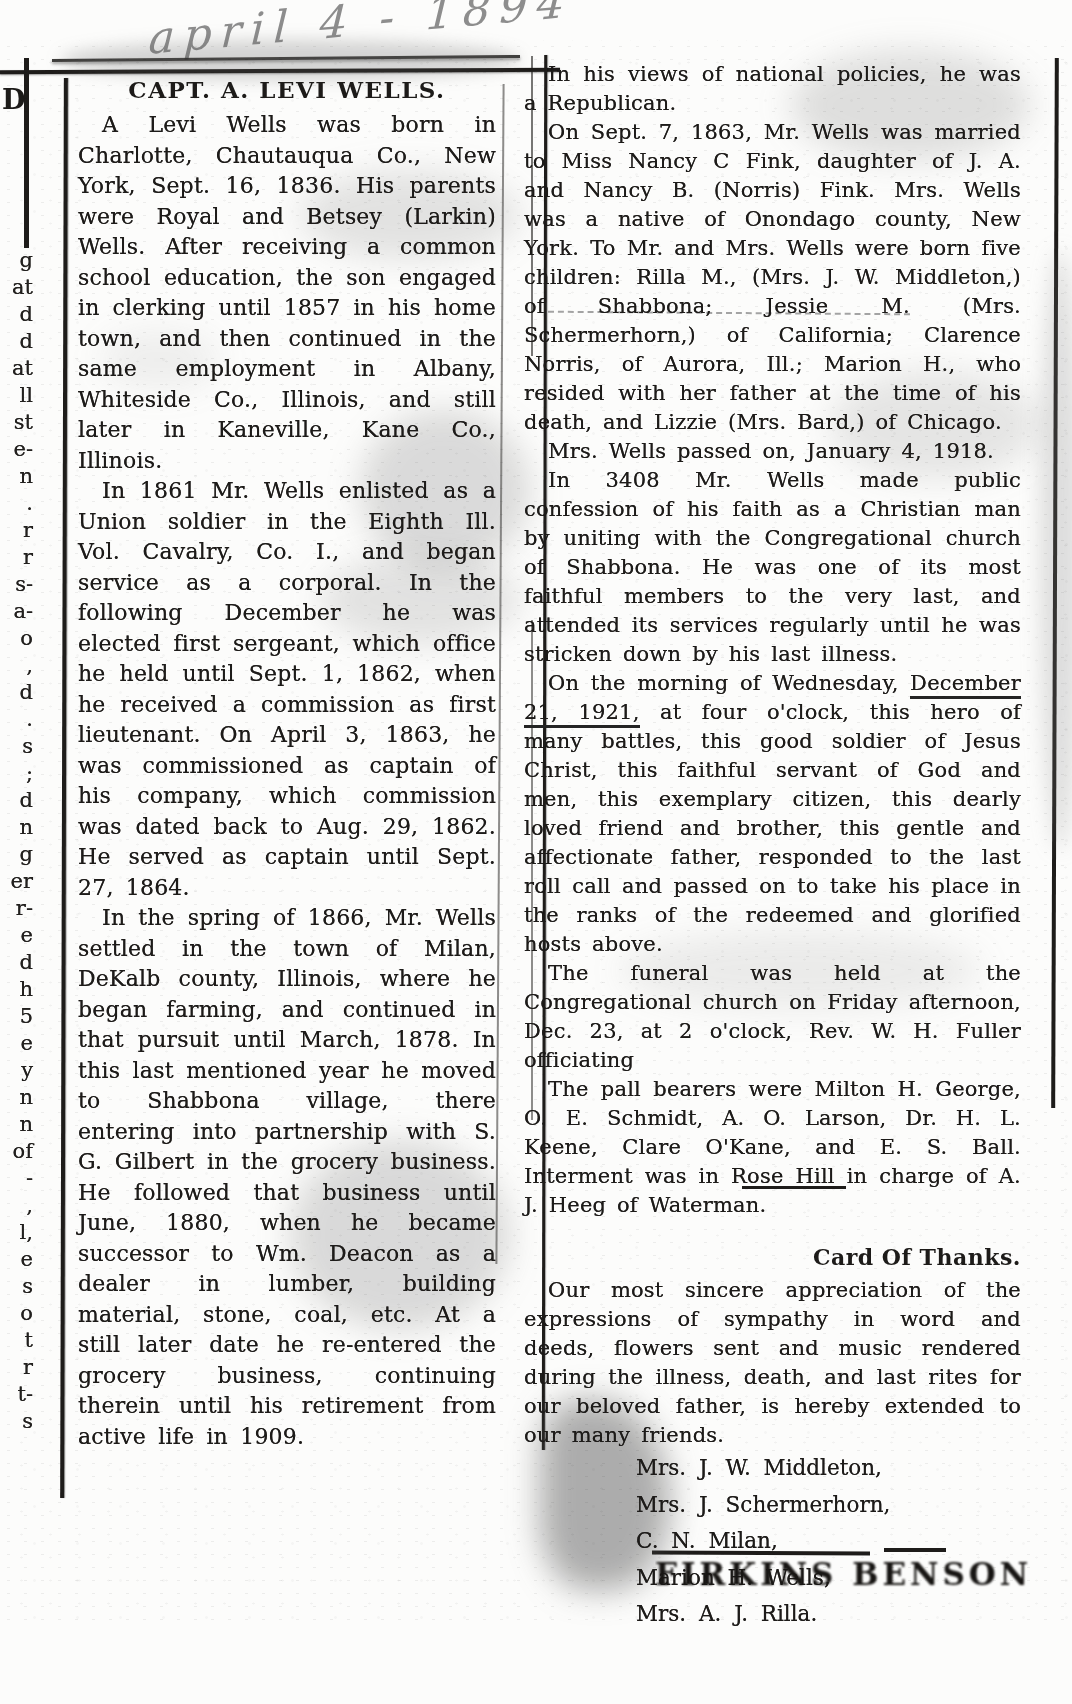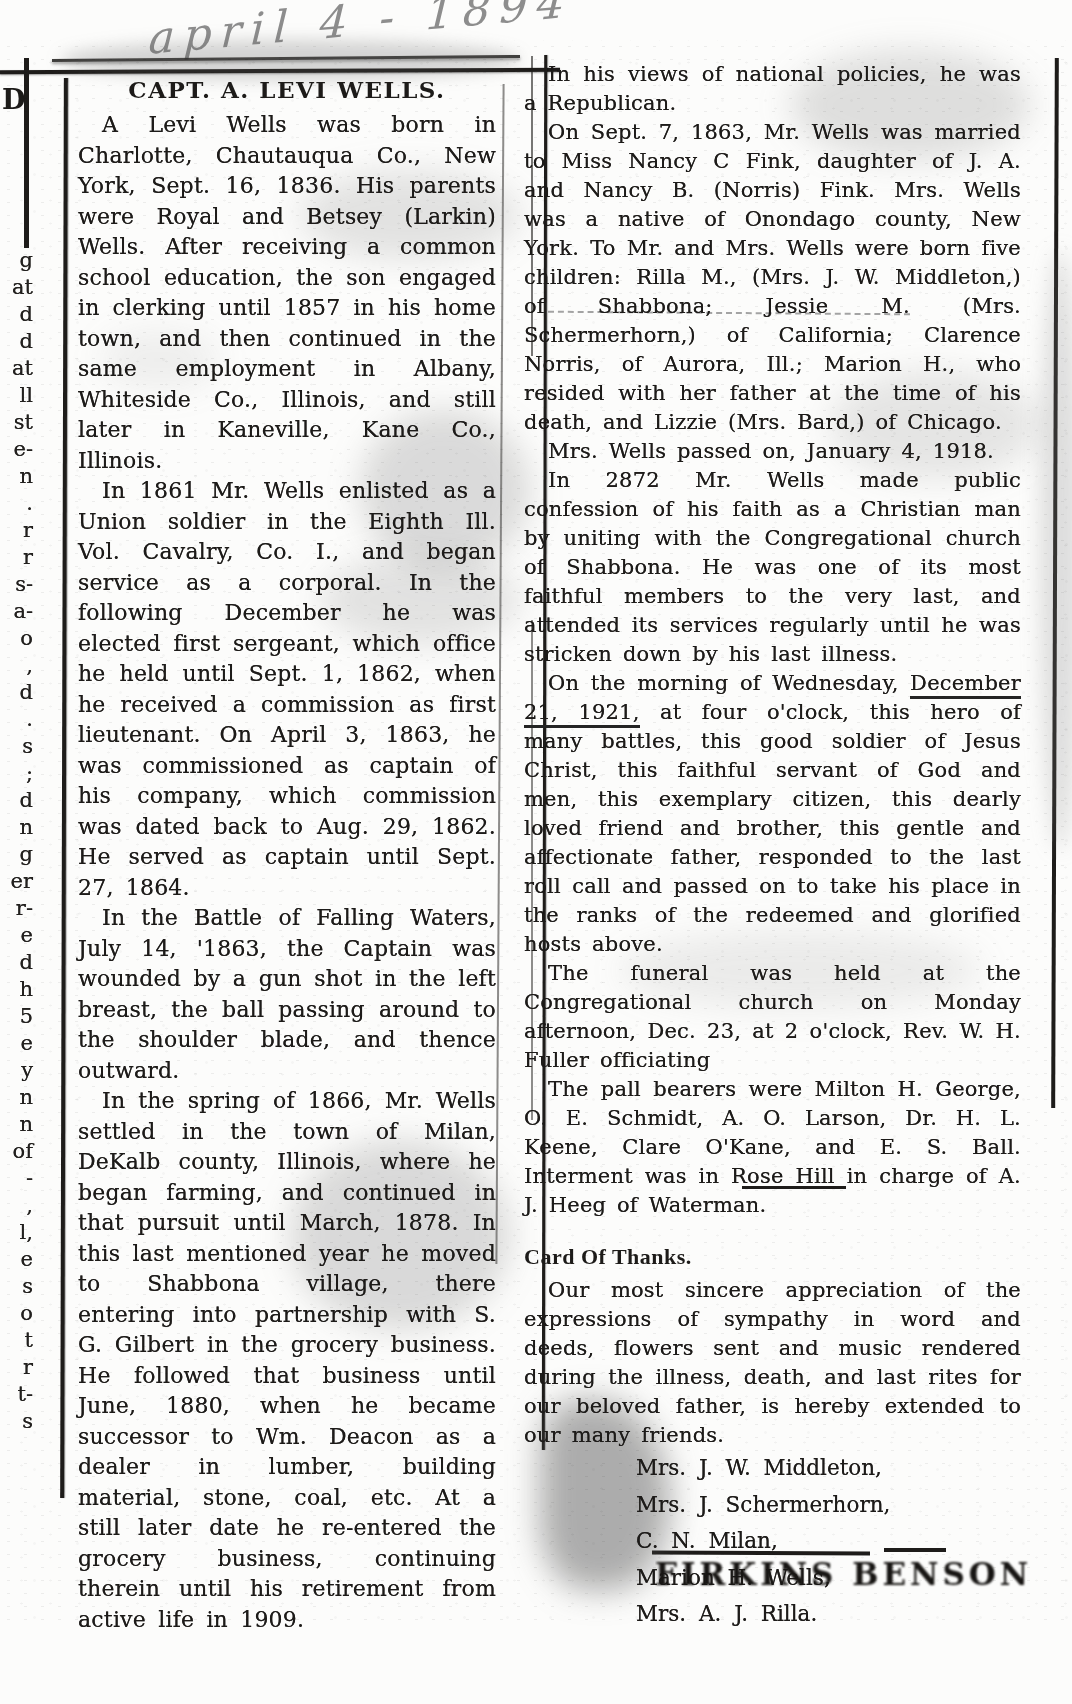--- a/index.html
+++ b/index.html
@@ -41,23 +41,22 @@
     margin:0 0 7px 0;
   }
   p.news{
     margin:0;text-align:justify;text-indent:24px;
     font-size:22px;line-height:30.5px;word-spacing:5px;letter-spacing:.2px;
     text-shadow:0 0 .5px rgba(20,18,16,.8);
   }
   .col-right p.news{font-size:21px;line-height:29px;word-spacing:4px;}
   .hand-underline{border-bottom:3px solid #242424;padding-bottom:1px;}
   .card-head{
-    text-align:left;font-weight:bold;font-size:22px;letter-spacing:.5px;
+    text-align:right;font-weight:bold;font-size:22px;letter-spacing:.5px;
     margin:24px 0 6px 0;
-    font-family:Liberation Serif, serif;
   }
   .signatures{margin:0 0 0 112px;font-size:21.5px;line-height:36.5px;word-spacing:6px;text-shadow:0 0 .5px rgba(20,18,16,.8);}
   
   .clipped-wrap{position:absolute;left:655px;top:1556px;width:400px;height:32px;overflow:hidden;z-index:2;}
   .clipped-text{
     font-weight:bold;font-size:31px;letter-spacing:4px;color:#171513;
     filter:blur(1.1px);transform:translateY(-1px) scaleY(1.05);
     font-family:"DejaVu Serif","Liberation Serif",serif;white-space:nowrap;
   }
   
@@ -169,32 +168,31 @@
       <span class="frag" style="top: 1240px;">t</span>
       <span class="frag" style="top: 1267px;">r</span>
       <span class="frag" style="top: 1294px;">t-</span>
       <span class="frag" style="top: 1321px;">s</span>
     </div>
 
   <div class="col col-left">
     <h1 class="headline">CAPT. A. LEVI WELLS.</h1>
     <p class="news">A Levi Wells was born in Charlotte, Chautauqua Co., New York, Sept. 16, 1836. His parents were Royal and Betsey (Larkin) Wells. After receiving a common school education, the son engaged in clerking until 1857 in his home town, and then continued in the same employment in Albany, Whiteside Co., Illinois, and still later in Kaneville, Kane Co., Illinois.</p>
     <p class="news">In 1861 Mr. Wells enlisted as a Union soldier in the Eighth Ill. Vol. Cavalry, Co. I., and began service as a corporal. In the following December he was elected first sergeant, which office he held until Sept. 1, 1862, when he received a commission as first lieutenant. On April 3, 1863, he was commissioned as captain of his company, which commission was dated back to Aug. 29, 1862. He served as captain until Sept. 27, 1864.</p>
-    <p class="news">In the Battle of Falling Waters, July 14, '1863, the Captain was wounded by a gun shot in the left breast, the ball passing around to the shoulder blade, and thence outward.</p>
     <p class="news">In the spring of 1866, Mr. Wells settled in the town of Milan, DeKalb county, Illinois, where he began farming, and continued in that pursuit until March, 1878. In this last mentioned year he moved to Shabbona village, there entering into partnership with S. G. Gilbert in the grocery business. He followed that business until June, 1880, when he became successor to Wm. Deacon as a dealer in lumber, building material, stone, coal, etc. At a still later date he re-entered the grocery business, continuing therein until his retirement from active life in 1909.</p>
 
   </div>
 
   <div class="col col-right">
     <p class="news">In his views of national policies, he was a Republican.</p>
     <p class="news">On Sept. 7, 1863, Mr. Wells was married to Miss Nancy C Fink, daughter of J. A. and Nancy B. (Norris) Fink. Mrs. Wells was a native of Onondago county, New York. To Mr. and Mrs. Wells were born five children: Rilla M., (Mrs. J. W. Middleton,) of Shabbona; Jessie M. (Mrs. Schermerhorn,) of California; Clarence Norris, of Aurora, Ill.; Marion H., who resided with her father at the time of his death, and Lizzie (Mrs. Bard,) of Chicago.</p>
     <p class="news">Mrs. Wells passed on, January 4, 1918.</p>
-    <p class="news">In 2872 Mr. Wells made public confession of his faith as a Christian man by uniting with the Congregational church of Shabbona. He was one of its most faithful members to the very last, and attended its services regularly until he was stricken down by his last illness.</p>
+    <p class="news">In 3408 Mr. Wells made public confession of his faith as a Christian man by uniting with the Congregational church of Shabbona. He was one of its most faithful members to the very last, and attended its services regularly until he was stricken down by his last illness.</p>
     <p class="news"><span>On the morning of Wednesday, </span><span class="hand-underline">December 21, 1921,</span><span> at four o'clock, this hero of many battles, this good soldier of Jesus Christ, this faithful servant of God and men, this exemplary citizen, this dearly loved friend and brother, this gentle and affectionate father, responded to the last roll call and passed on to take his place in the ranks of the redeemed and glorified hosts above.</span></p>
-    <p class="news">The funeral was held at the Congregational church on Monday afternoon, Dec. 23, at 2 o'clock, Rev. W. H. Fuller officiating</p>
+    <p class="news">The funeral was held at the Congregational church on Friday afternoon, Dec. 23, at 2 o'clock, Rev. W. H. Fuller officiating</p>
     <p class="news">The pall bearers were Milton H. George, O. E. Schmidt, A. O. Larson, Dr. H. L. Keene, Clare O'Kane, and E. S. Ball. Interment was in Rose Hill in charge of A. J. Heeg of Waterman.</p>
     <h2 class="card-head">Card Of Thanks.</h2>
     <p class="news">Our most sincere appreciation of the expressions of sympathy in word and deeds, flowers sent and music rendered during the illness, death, and last rites for our beloved father, is hereby extended to our many friends.</p>
     <div class="signatures">
       <div>Mrs. J. W. Middleton,</div>
       <div>Mrs. J. Schermerhorn,</div>
       <div>C. N. Milan,</div>
       <div>Marion H. Wells,</div>
       <div>Mrs. A. J. Rilla.</div>
     </div>

